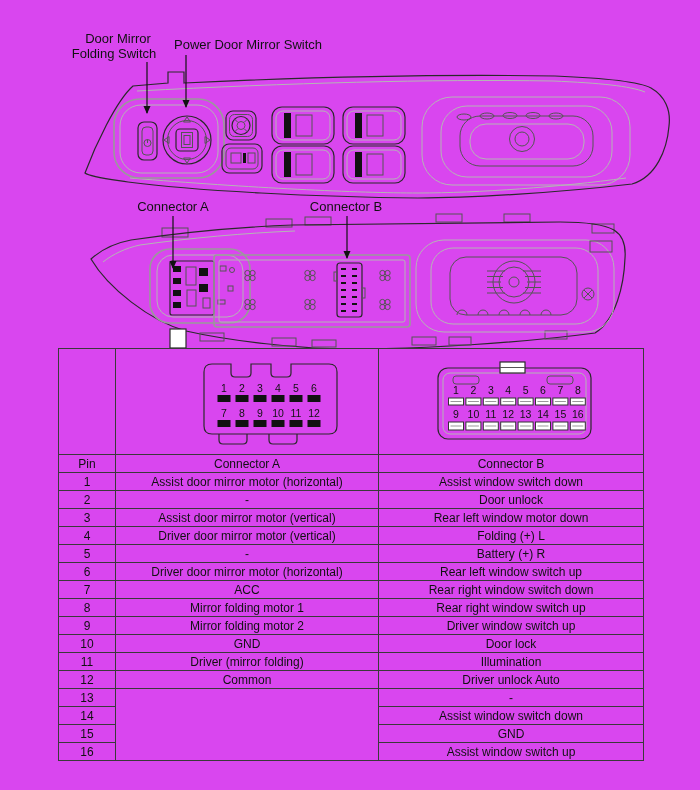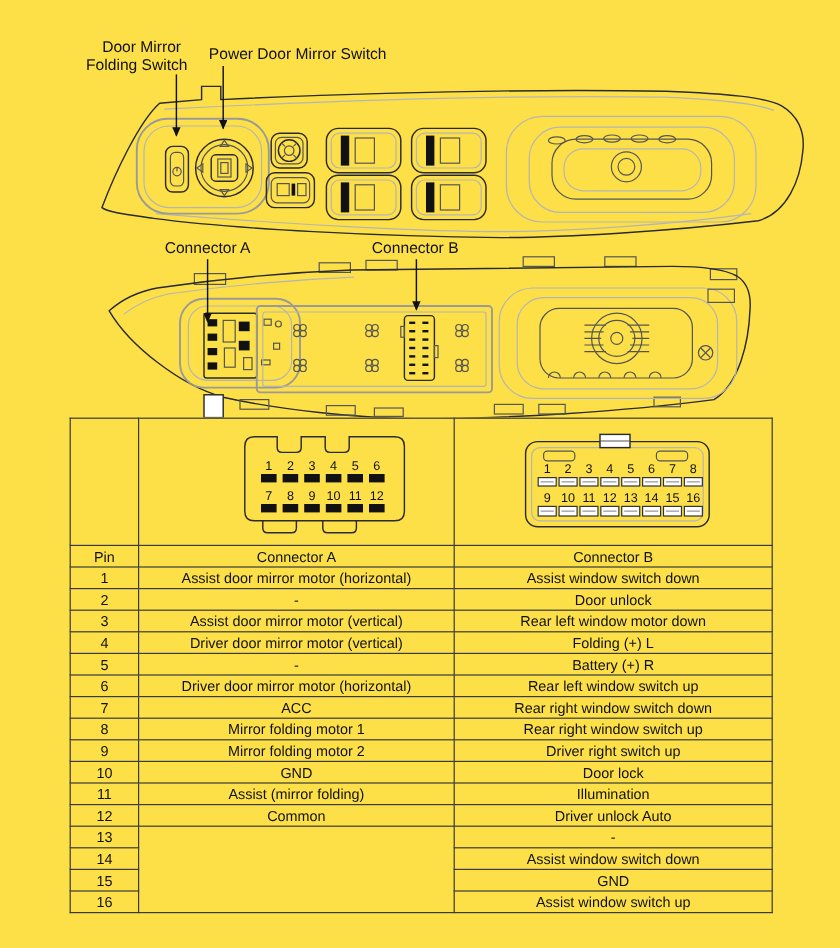--- a/index.html
+++ b/index.html
@@ -1,17 +1,17 @@
 <!DOCTYPE html>
 <html><head>
 <meta charset="utf-8">
 <style>
   html,body{margin:0;padding:0;background:#ffffff;}
   .page{
-    position:relative;width:700px;height:790px;background:#fde047;overflow:hidden;
+    position:relative;width:700px;height:790px;background:#d946ef;overflow:hidden;
     font-family:"Liberation Sans","DejaVu Sans",sans-serif;color:#111;
   }
   svg text{font-family:"Liberation Sans","DejaVu Sans",sans-serif;fill:#111;}
   .callout{font-size:13px;}
   .pinnum{font-size:10.5px;}
   .fig{position:absolute;left:0;top:0;}
   .pin-table{
     position:absolute;left:58px;top:348px;border-collapse:collapse;table-layout:fixed;
   }
   .pin-table td{
@@ -443,30 +443,30 @@
           <td>Rear right window switch down</td>
         </tr>
         <tr>
           <td>8</td>
           <td>Mirror folding motor 1</td>
           <td>Rear right window switch up</td>
         </tr>
         <tr>
           <td>9</td>
           <td>Mirror folding motor 2</td>
-          <td>Driver right switch up</td>
+          <td>Driver window switch up</td>
         </tr>
         <tr>
           <td>10</td>
           <td>GND</td>
           <td>Door lock</td>
         </tr>
         <tr>
           <td>11</td>
-          <td>Assist (mirror folding)</td>
+          <td>Driver (mirror folding)</td>
           <td>Illumination</td>
         </tr>
         <tr>
           <td>12</td>
           <td>Common</td>
           <td>Driver unlock Auto</td>
         </tr>
         <tr>
           <td>13</td>
           <td rowspan="4"></td>

